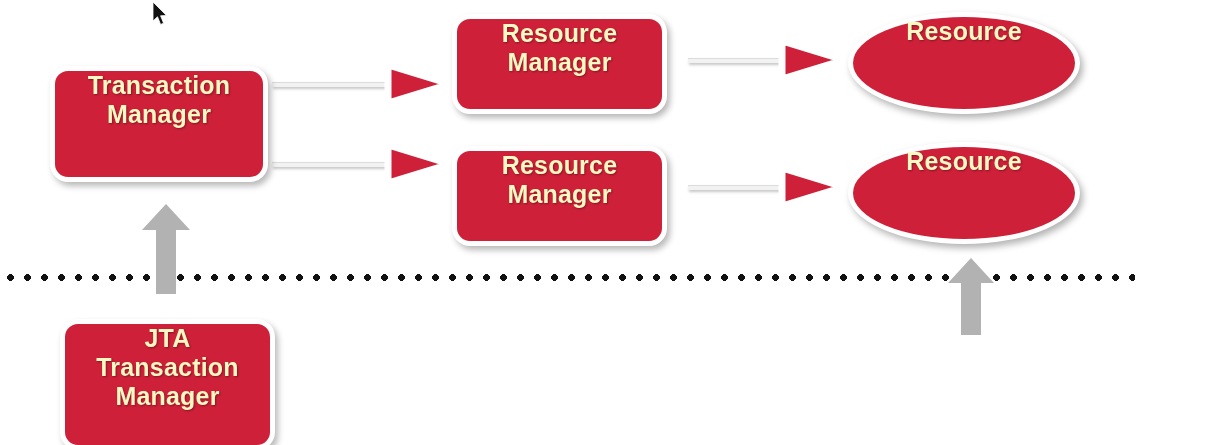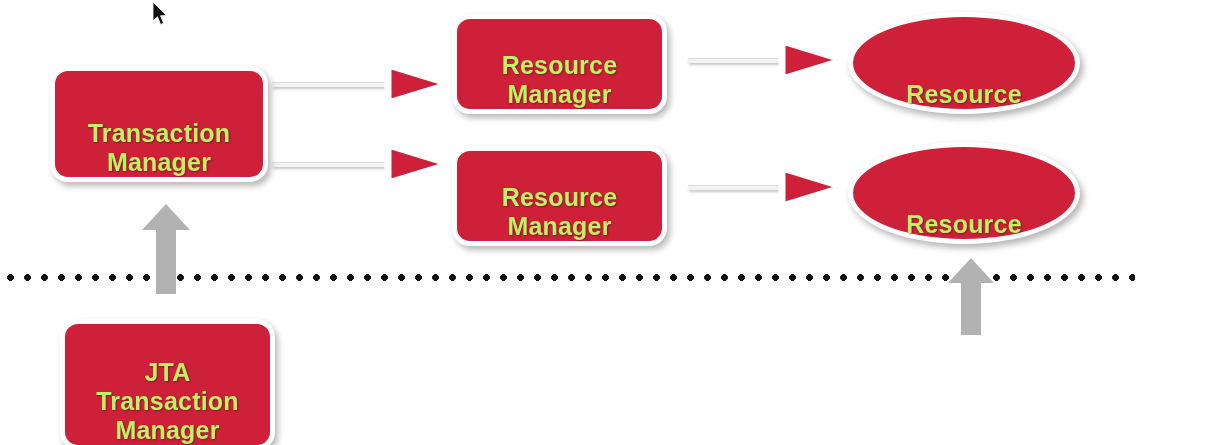--- a/index.html
+++ b/index.html
@@ -15,24 +15,24 @@
     width: 1207px;
     height: 445px;
     background: #ffffff;
     overflow: hidden;
   }
 
   
   .node {
     position: absolute;
     display: flex;
-    align-items: flex-end;
+    align-items: flex-start;
     justify-content: center;
     text-align: center;
-    color: #bef264;
+    color: #fef9c3;
     font-weight: bold;
     line-height: 1.16;
     box-sizing: border-box;
     z-index: 4;
   }
   .node .label {
     text-shadow: 1px 1px 2px rgba(0,0,0,0.35);
     letter-spacing: 0.2px;
     white-space: pre-line;
   }

